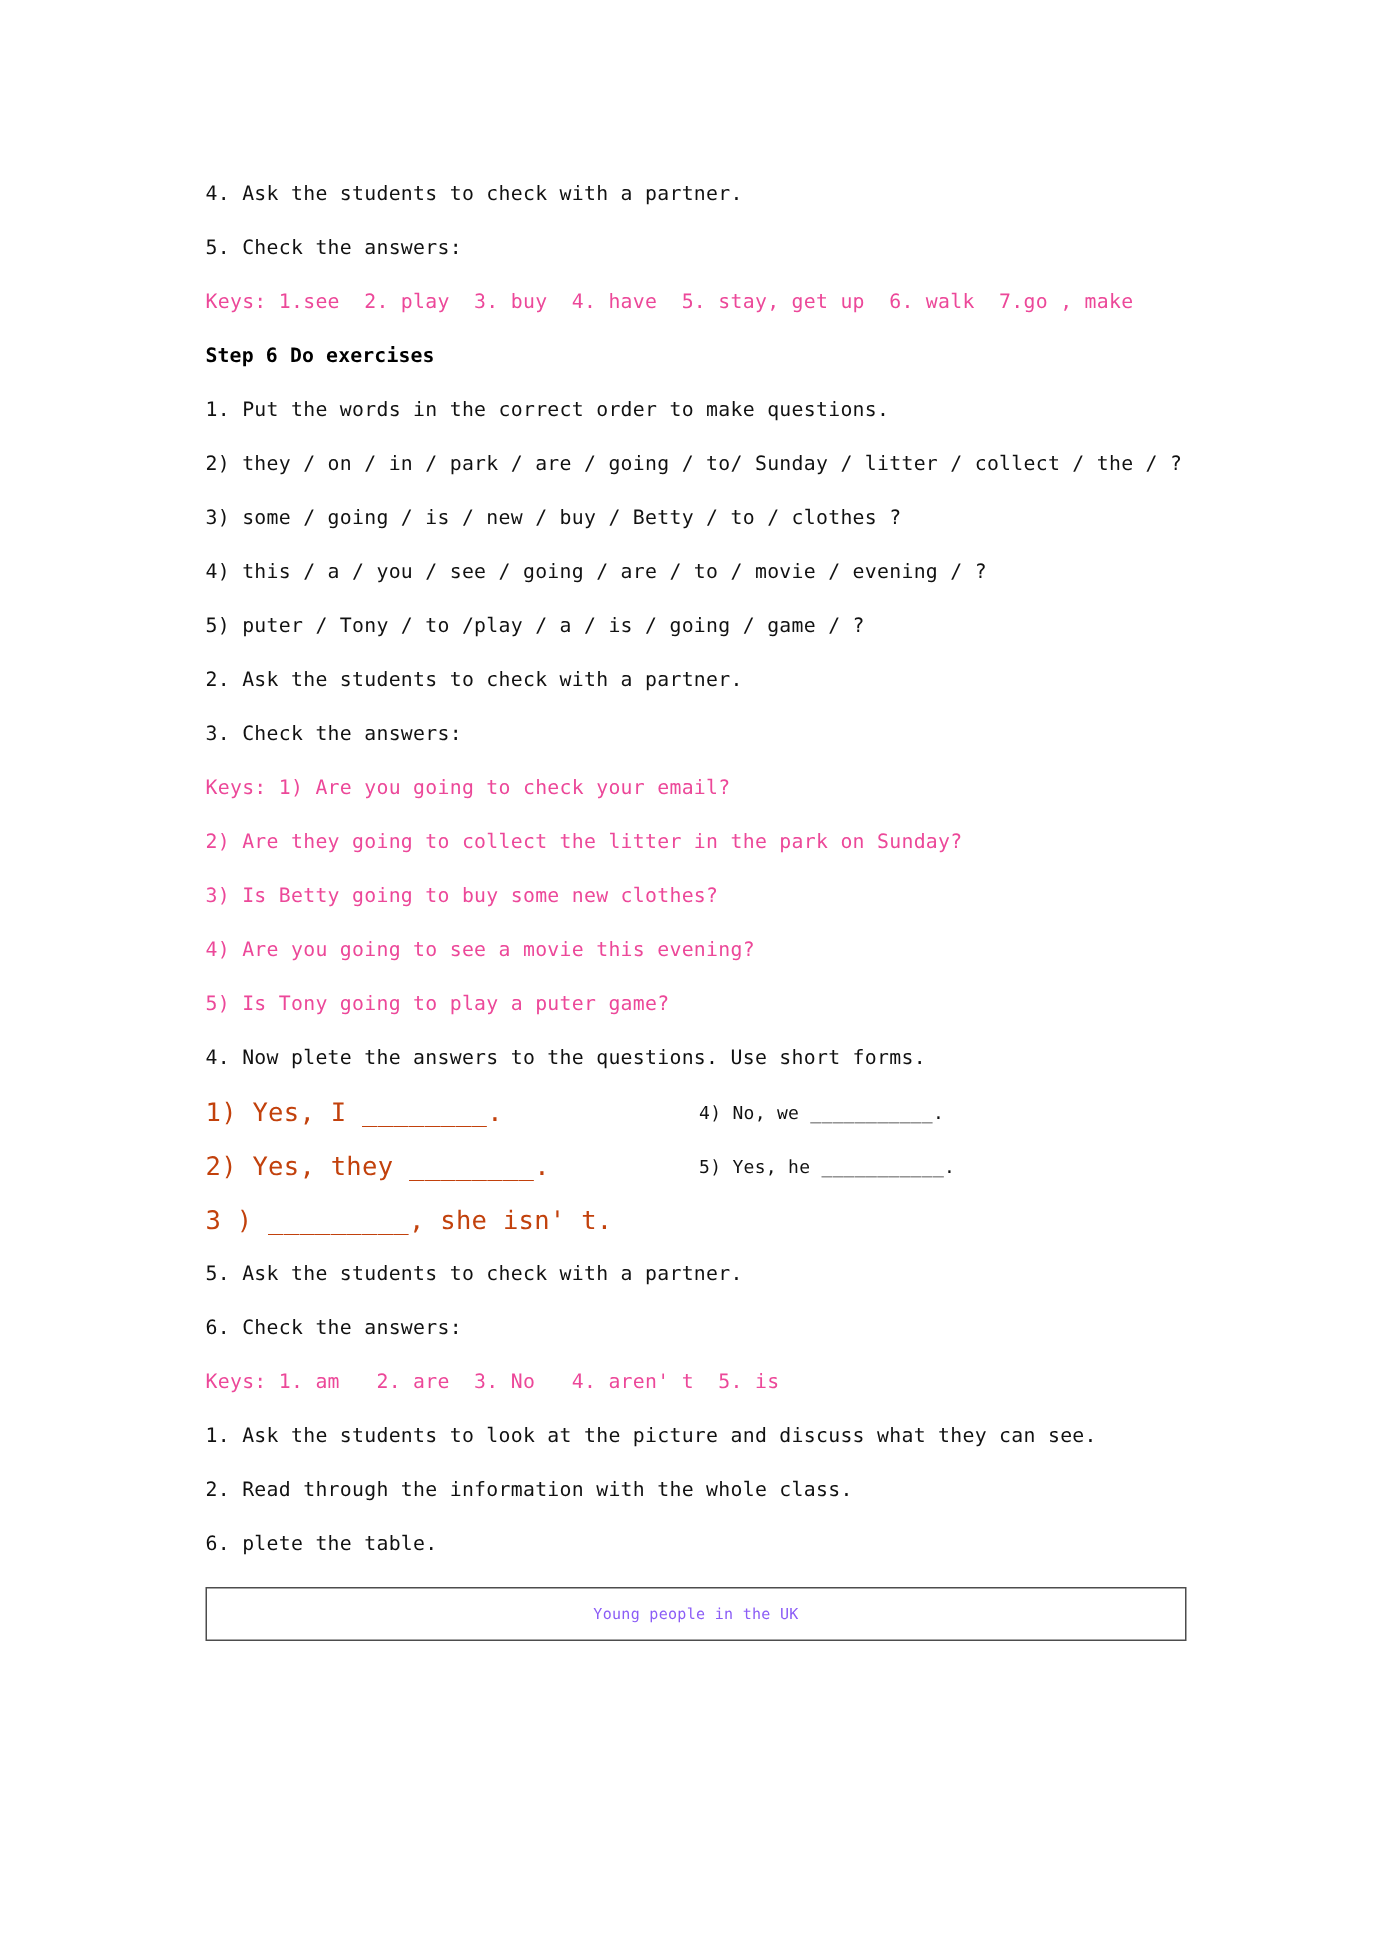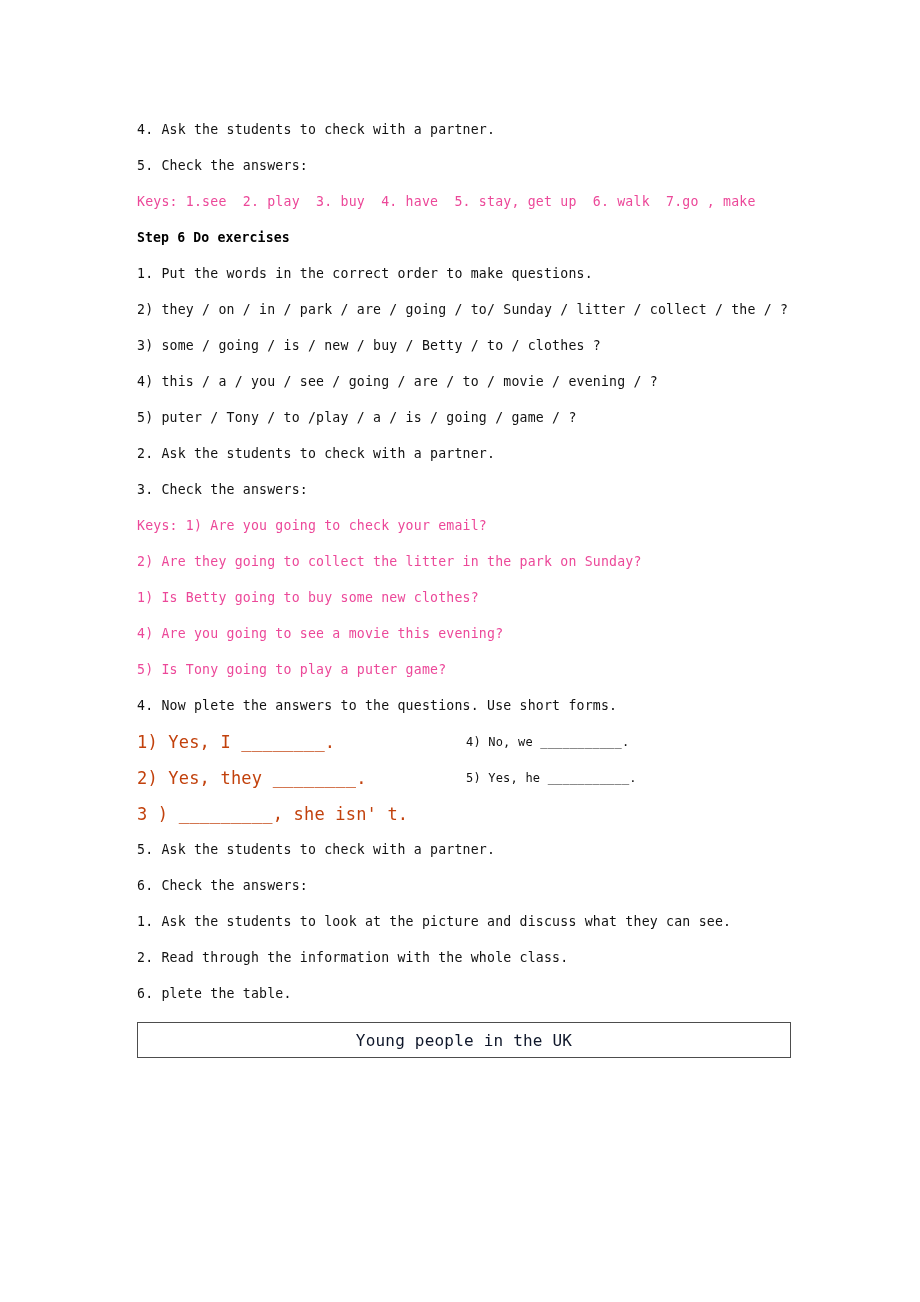--- a/index.html
+++ b/index.html
@@ -73,24 +73,24 @@
     margin-top: 10px;
     width: 654px;
     height: 36px;
     border: 1.5px solid #4d4d4d;
     box-sizing: border-box;
     display: flex;
     align-items: center;
     justify-content: center;
   }
   .tablebox .cell {
-    font-size: 16px;
+    font-size: 10px;
     letter-spacing: 0.2px;
     white-space: pre;
-    color: #0f172a;
+    color: #8b5cf6;
   }
 </style>
 </head>
 <body>
 
 <div id="page">
   <div id="content">
 
     <div class="line">4. Ask the students to check with a partner.</div>
     <div class="line">5. Check the answers:</div>
@@ -98,40 +98,41 @@
     <div class="line bold">Step 6 Do exercises</div>
     <div class="line">1. Put the words in the correct order to make questions.</div>
     <div class="line">2) they / on / in / park / are / going / to/ Sunday / litter / collect / the / ?</div>
     <div class="line">3) some / going / is / new / buy / Betty / to / clothes ?</div>
     <div class="line">4) this / a / you / see / going / are / to / movie / evening / ?</div>
     <div class="line">5) puter / Tony / to /play / a / is / going / game / ?</div>
     <div class="line">2. Ask the students to check with a partner.</div>
     <div class="line">3. Check the answers:</div>
     <div class="line red">Keys: 1) Are you going to check your email?</div>
     <div class="line red">2) Are they going to collect the litter in the park on Sunday?</div>
-    <div class="line red">1) Is Betty going to buy some new clothes?</div>
+    <div class="line red">3) Is Betty going to buy some new clothes?</div>
     <div class="line red">4) Are you going to see a movie this evening?</div>
     <div class="line red">5) Is Tony going to play a puter game?</div>
     <div class="line">4. Now plete the answers to the questions. Use short forms.</div>
 
     <div class="cols">
       <span class="col-a">1) Yes, I ________.</span>
       <span class="col-b">4) No, we ___________.</span>
     </div>
     <div class="cols">
       <span class="col-a">2) Yes, they ________.</span>
       <span class="col-b">5) Yes, he ___________.</span>
     </div>
     <div class="cols">
       <span class="col-a">3 ) _________, she isn' t.</span>
       <span class="col-b"></span>
     </div>
 
     <div class="line">5. Ask the students to check with a partner.</div>
     <div class="line">6. Check the answers:</div>
+    <div class="line red">Keys: 1. am   2. are  3. No   4. aren' t  5. is</div>
     <div class="line">1. Ask the students to look at the picture and discuss what they can see.</div>
     <div class="line">2. Read through the information with the whole class.</div>
     <div class="line">6. plete the table.</div>
 
     <div class="tablebox">
       <span class="cell">Young people in the UK</span>
     </div>
 
   </div>
 </div>

